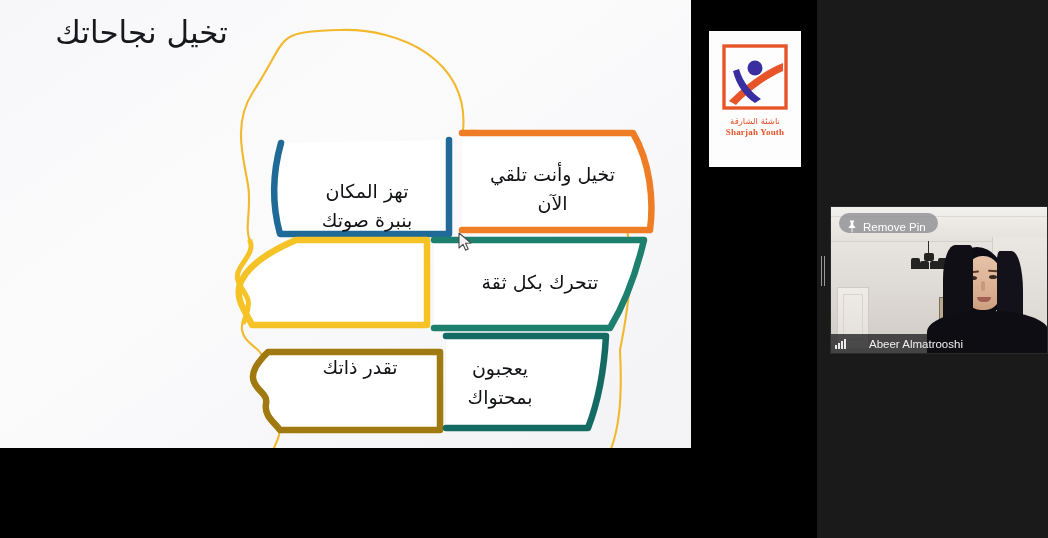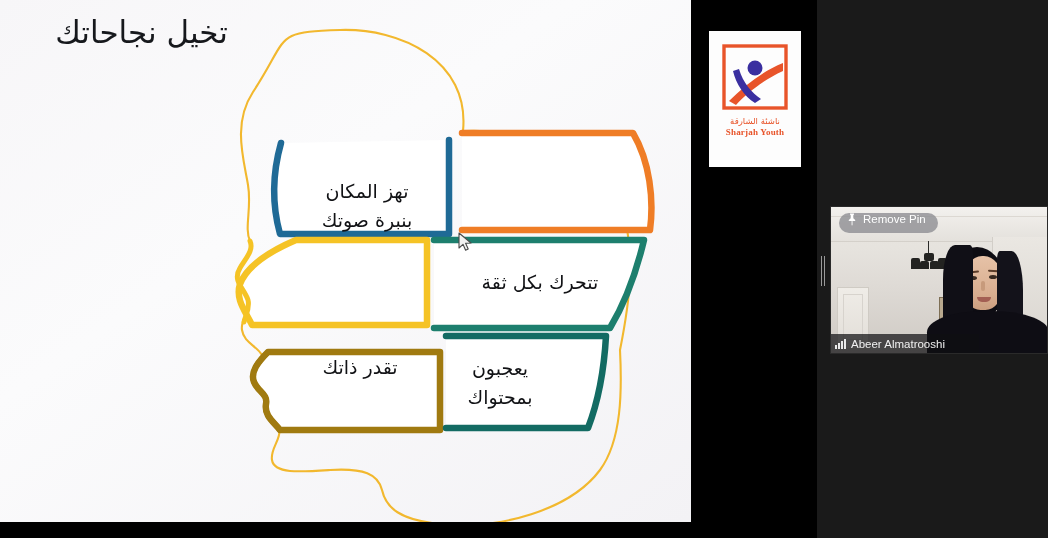--- a/index.html
+++ b/index.html
@@ -14,21 +14,21 @@
     overflow: hidden;
     font-family: "Liberation Sans", sans-serif;
     background: #000000;
   }
 
   
   #slide {
     position: absolute;
     left: 0; top: 0;
     width: 691px;
-    height: 522px;
+    height: 448px;
     background: linear-gradient(145deg, #f7f6f8 0%, #fbfbfc 40%, #f3f2f5 100%);
     overflow: hidden;
   }
 
   #slide-title {
     position: absolute;
     top: 14px;
     right: 463px;
     font-family: "DejaVu Sans", "Liberation Sans", sans-serif;
     font-size: 31px;
@@ -242,37 +242,37 @@
   }
 
   #remove-pin-btn {
     position: absolute;
     left: 8px; top: 6px;
     height: 20px;
     padding: 0 12px 0 8px;
     background: rgba(140,140,145,0.78);
     border-radius: 10px;
     display: flex;
-    align-items: flex-start;
+    align-items: flex-end;
     gap: 6px;
     color: #ffffff;
     font-size: 11.5px;
     font-family: "Liberation Sans", sans-serif;
     white-space: nowrap;
   }
   #video-name-bar {
     position: absolute;
     left: 0; bottom: 0;
     height: 19px;
     min-width: 134px;
     padding-left: 4px; padding-right: 10px;
     background: rgba(15,15,18,0.72);
     display: flex;
     align-items: center;
-    gap: 5px;
+    gap: 23px;
     color: #f0f0f0;
     font-size: 11.5px;
     font-family: "Liberation Sans", sans-serif;
     white-space: nowrap;
   }
   .bars { display: flex; align-items: flex-end; gap: 1px; height: 10px; }
   .bars i { display:block; width: 2px; background: #e9e9e9; }
   .bars i:nth-child(1){height:4px}
   .bars i:nth-child(2){height:6px}
   .bars i:nth-child(3){height:8px}
@@ -349,20 +349,22 @@
                  C 232 281, 244 288, 248 300
                  C 250 308, 246 314, 244 322" fill="none" stroke="#f5c325" stroke-width="5" stroke-linecap="round" stroke-linejoin="round"></path>
 
         <path d="M268 352 C 258 362, 250 372, 254 382
                  C 258 392, 268 394, 266 404
                  C 264 416, 274 422, 280 430" fill="none" stroke="#a07a10" stroke-width="5.5" stroke-linecap="round" stroke-linejoin="round"></path>
       </svg>
 
       <div class="seg-text" id="seg-text-tl">تهز المكان
 بنبرة صوتك</div>
+      <div class="seg-text" id="seg-text-tr">تخيل وأنت تلقي
+الآن</div>
       <div class="seg-text" id="seg-text-mr">تتحرك بكل ثقة</div>
       <div class="seg-text" id="seg-text-bl">تقدر ذاتك</div>
       <div class="seg-text" id="seg-text-br">يعجبون
 بمحتواك</div>
     </div>
 
     <svg id="cursor" viewBox="0 0 16 22">
       <path d="M1 1 L1 16 L5 12.3 L7.6 18.2 L10.2 17 L7.6 11.3 L13 11 Z" fill="#f2f2f2" stroke="#4a4a4a" stroke-width="1.1" stroke-linejoin="round"></path>
     </svg>
   </div>

